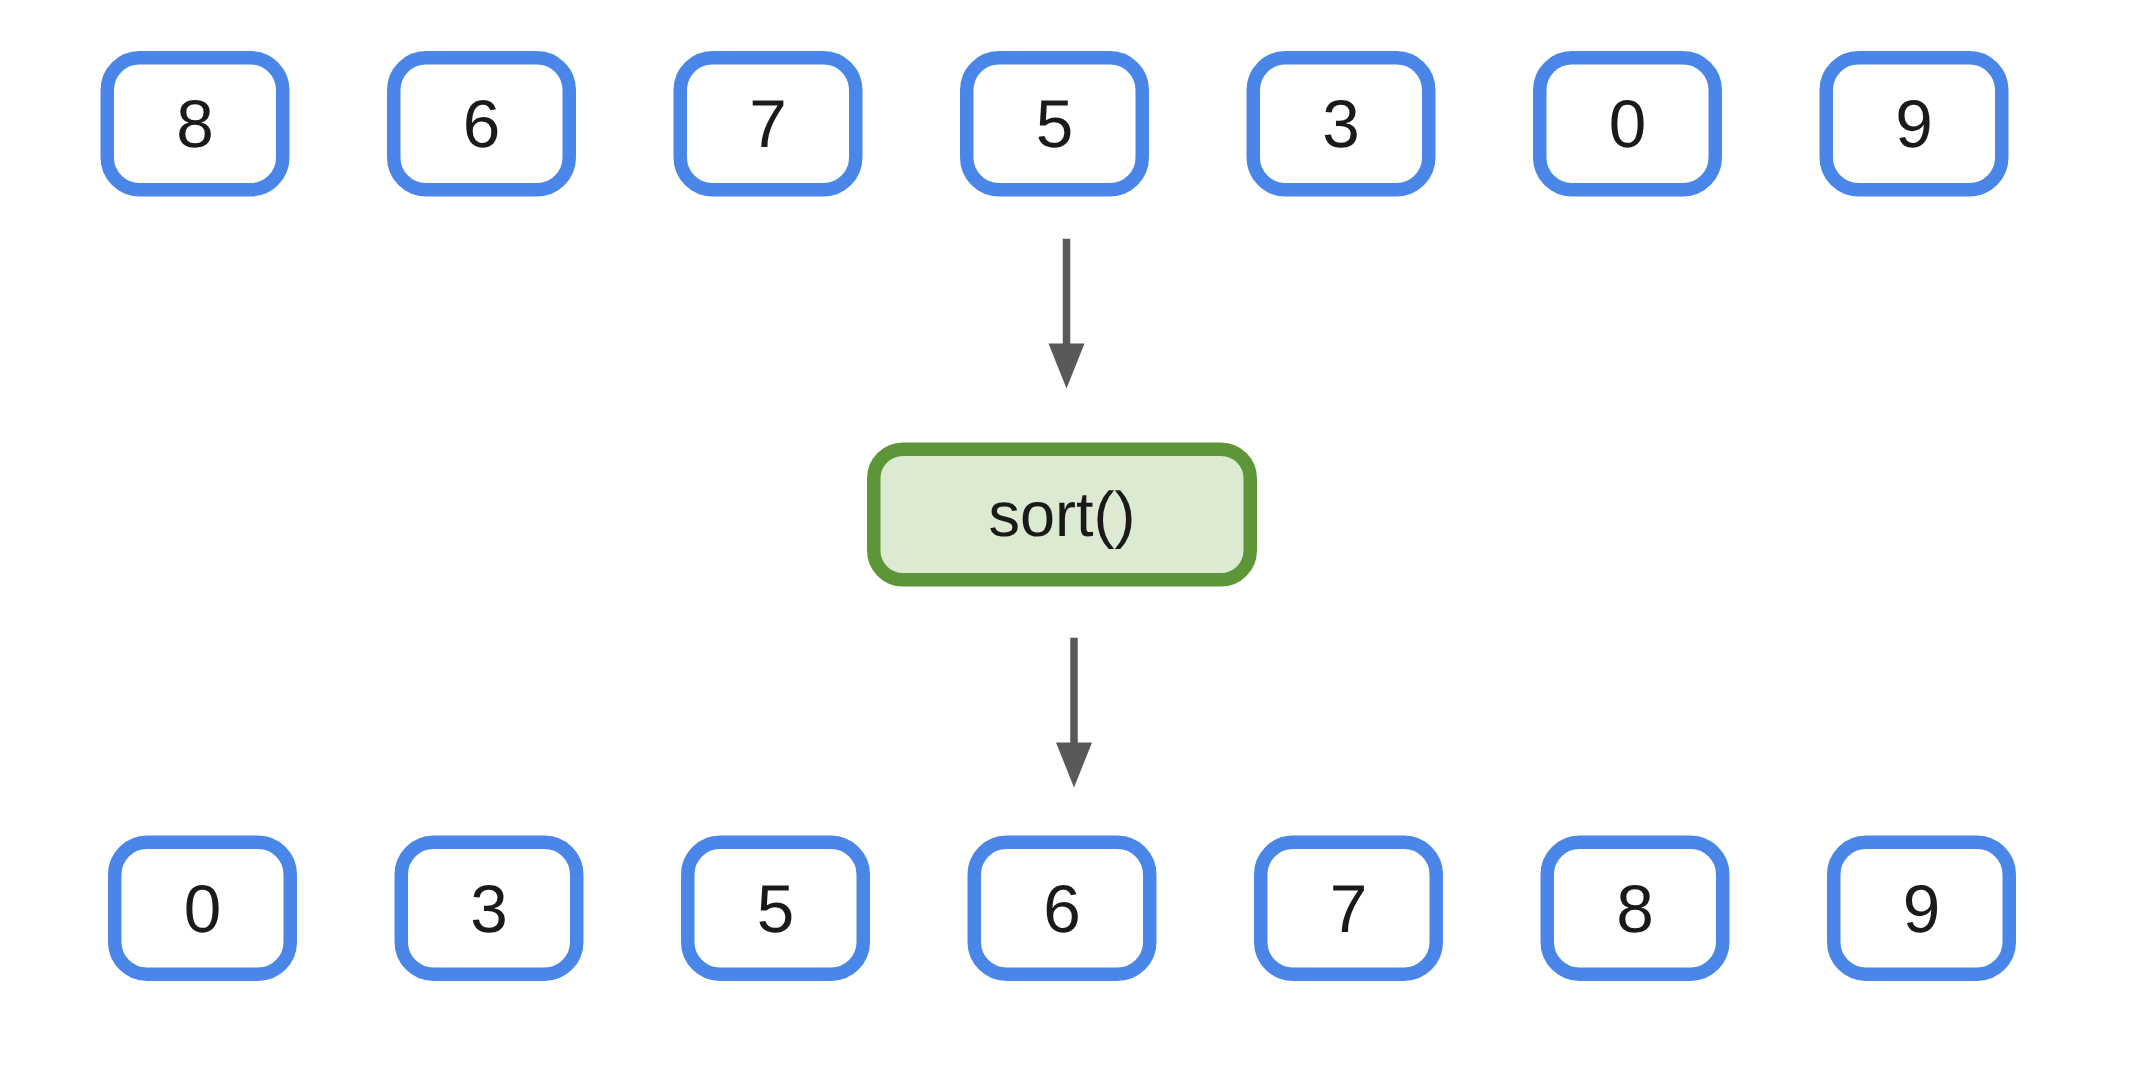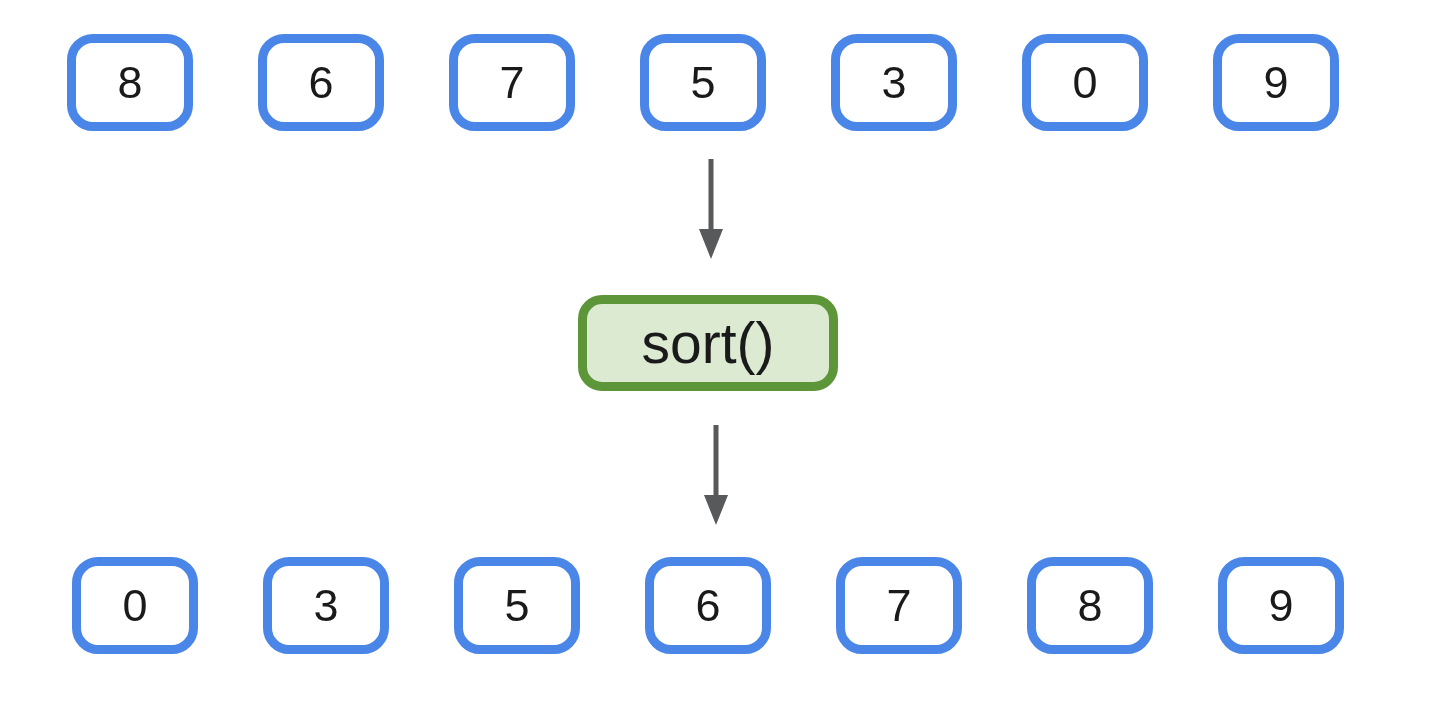--- a/index.html
+++ b/index.html
@@ -43,21 +43,21 @@
     top: 295px;
     box-sizing: border-box;
     width: 260px;
     height: 96px;
     border: 9px solid #5d9638;
     border-radius: 24px;
     background: #dcead2;
     display: flex;
     align-items: center;
     justify-content: center;
-    font-size: 57px;
+    font-size: 42px;
     font-weight: 500;
     color: #1a1a1a;
   }
   .arrow {
     position: absolute;
     width: 30px;
     height: 100px;
   }
   .arrow-1 { left: 696px; top: 159px; }
   .arrow-2 { left: 701px; top: 425px; }

